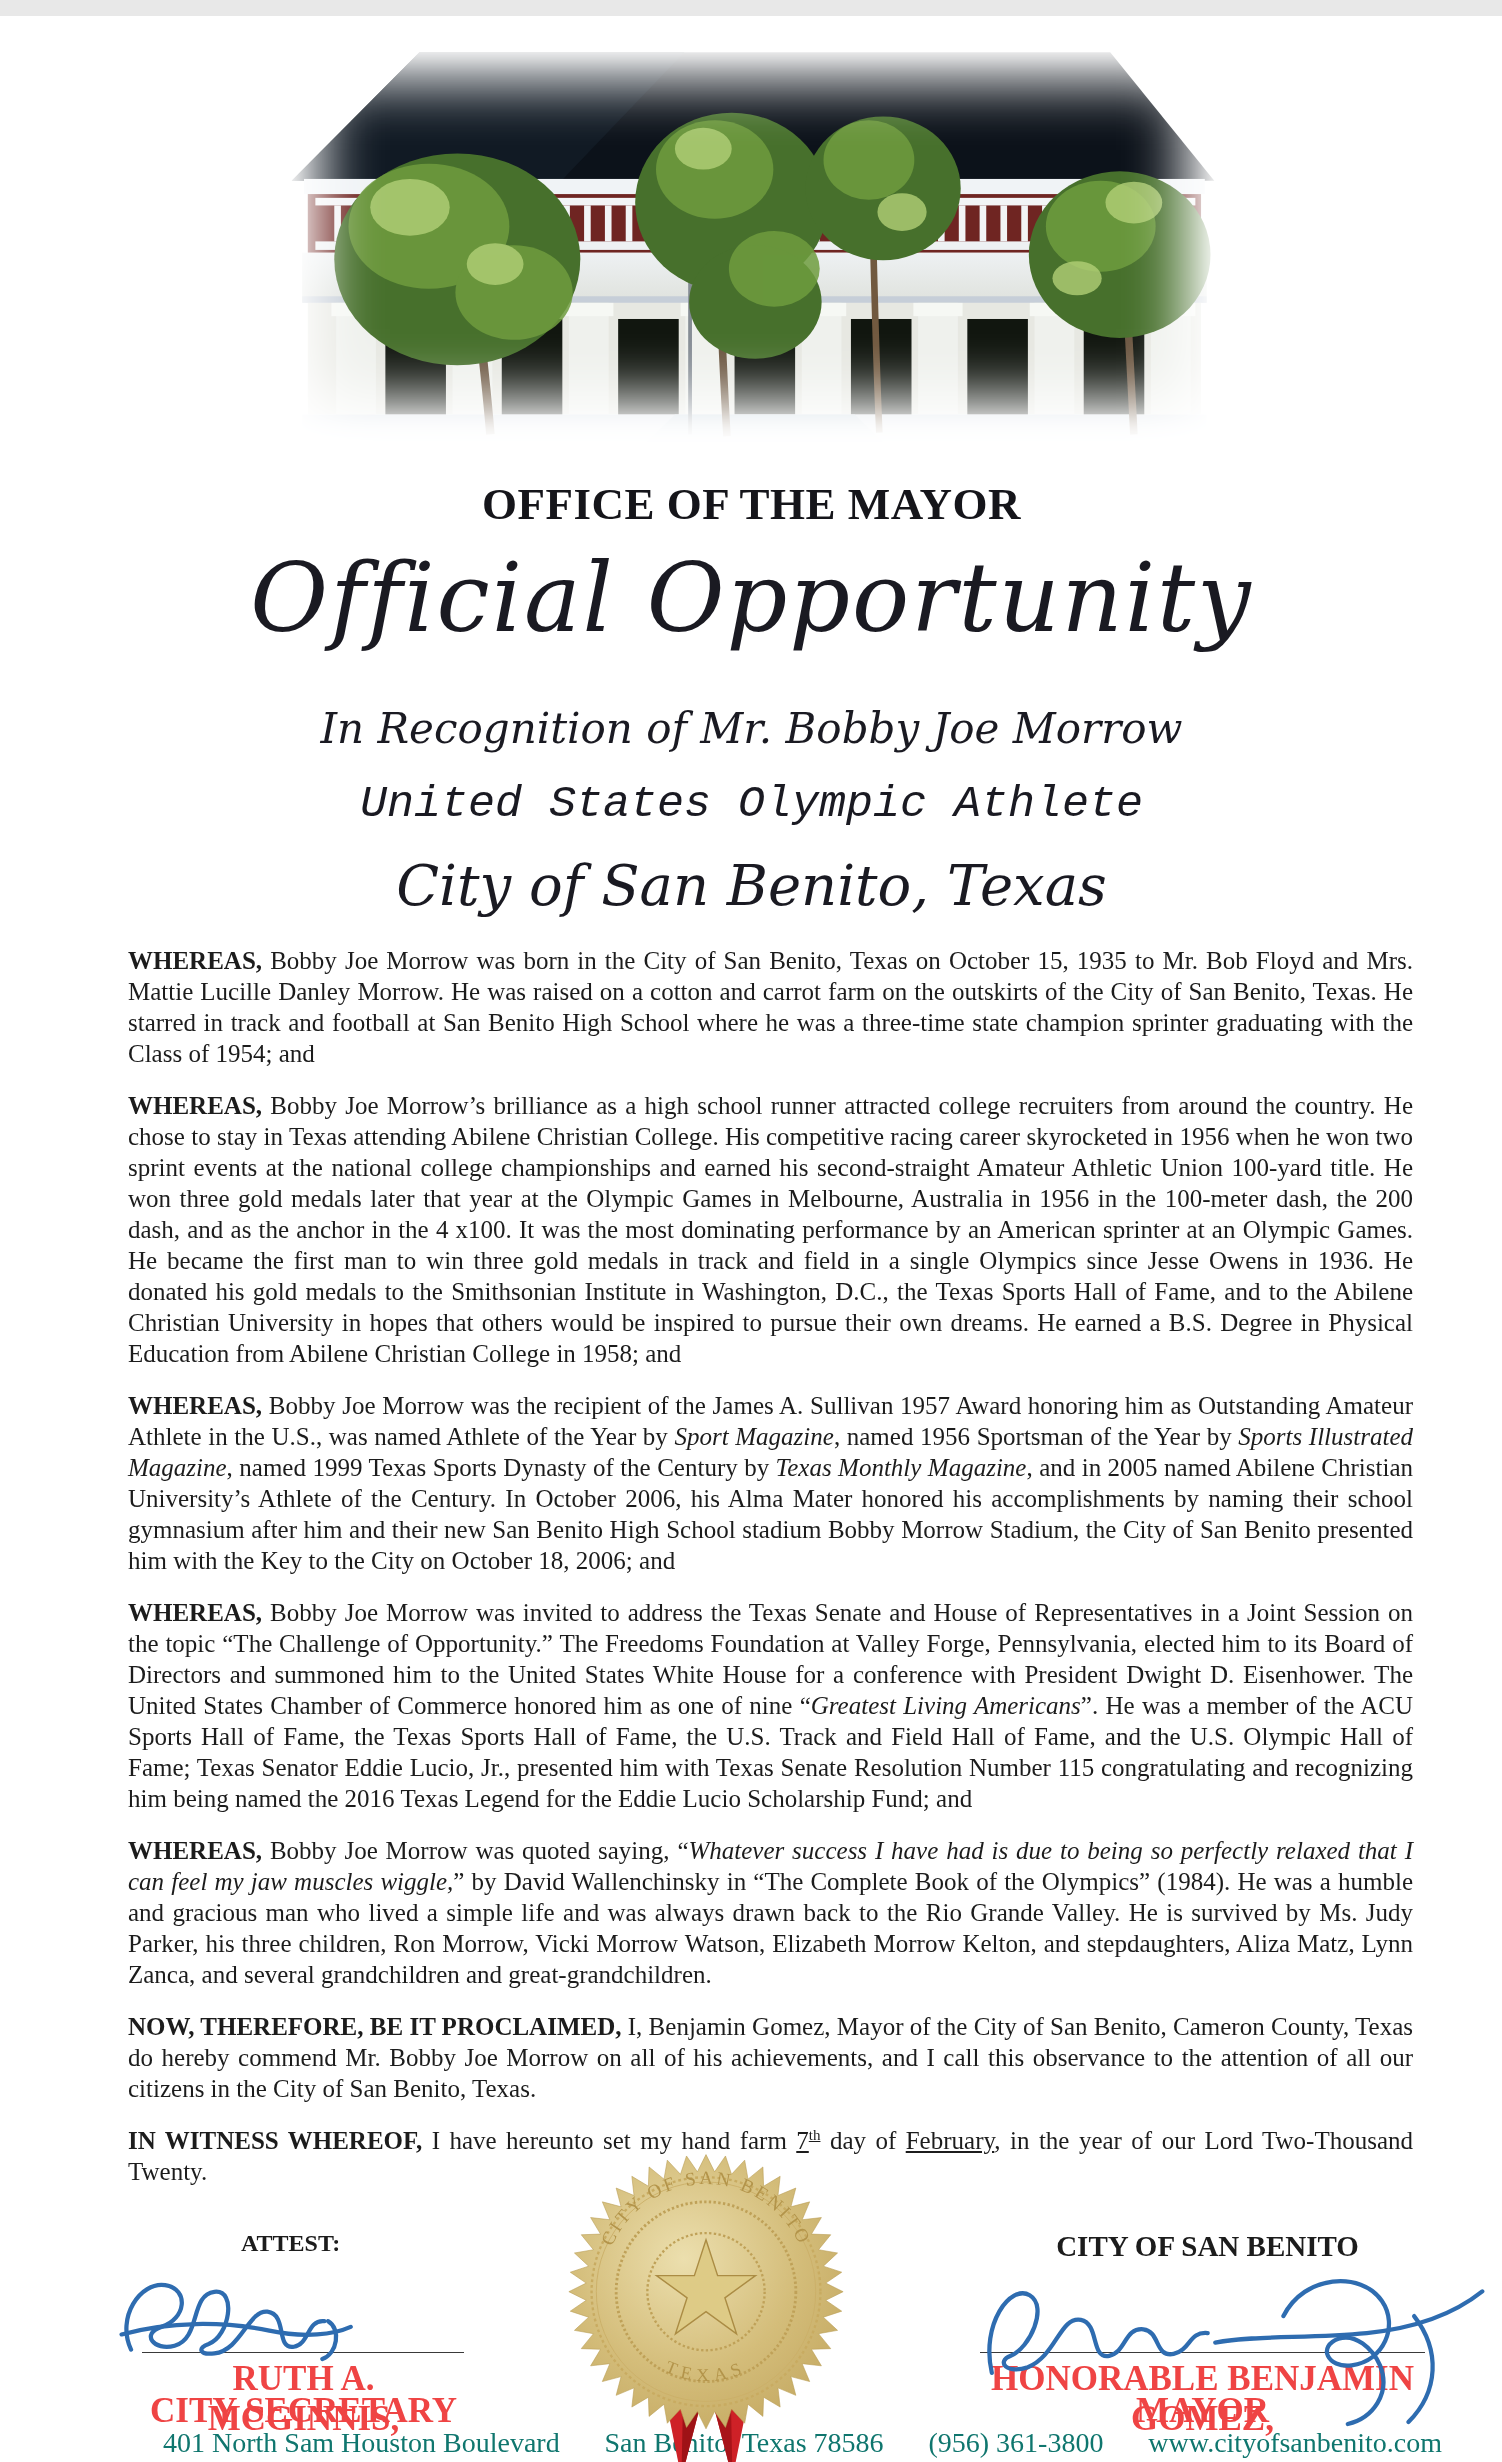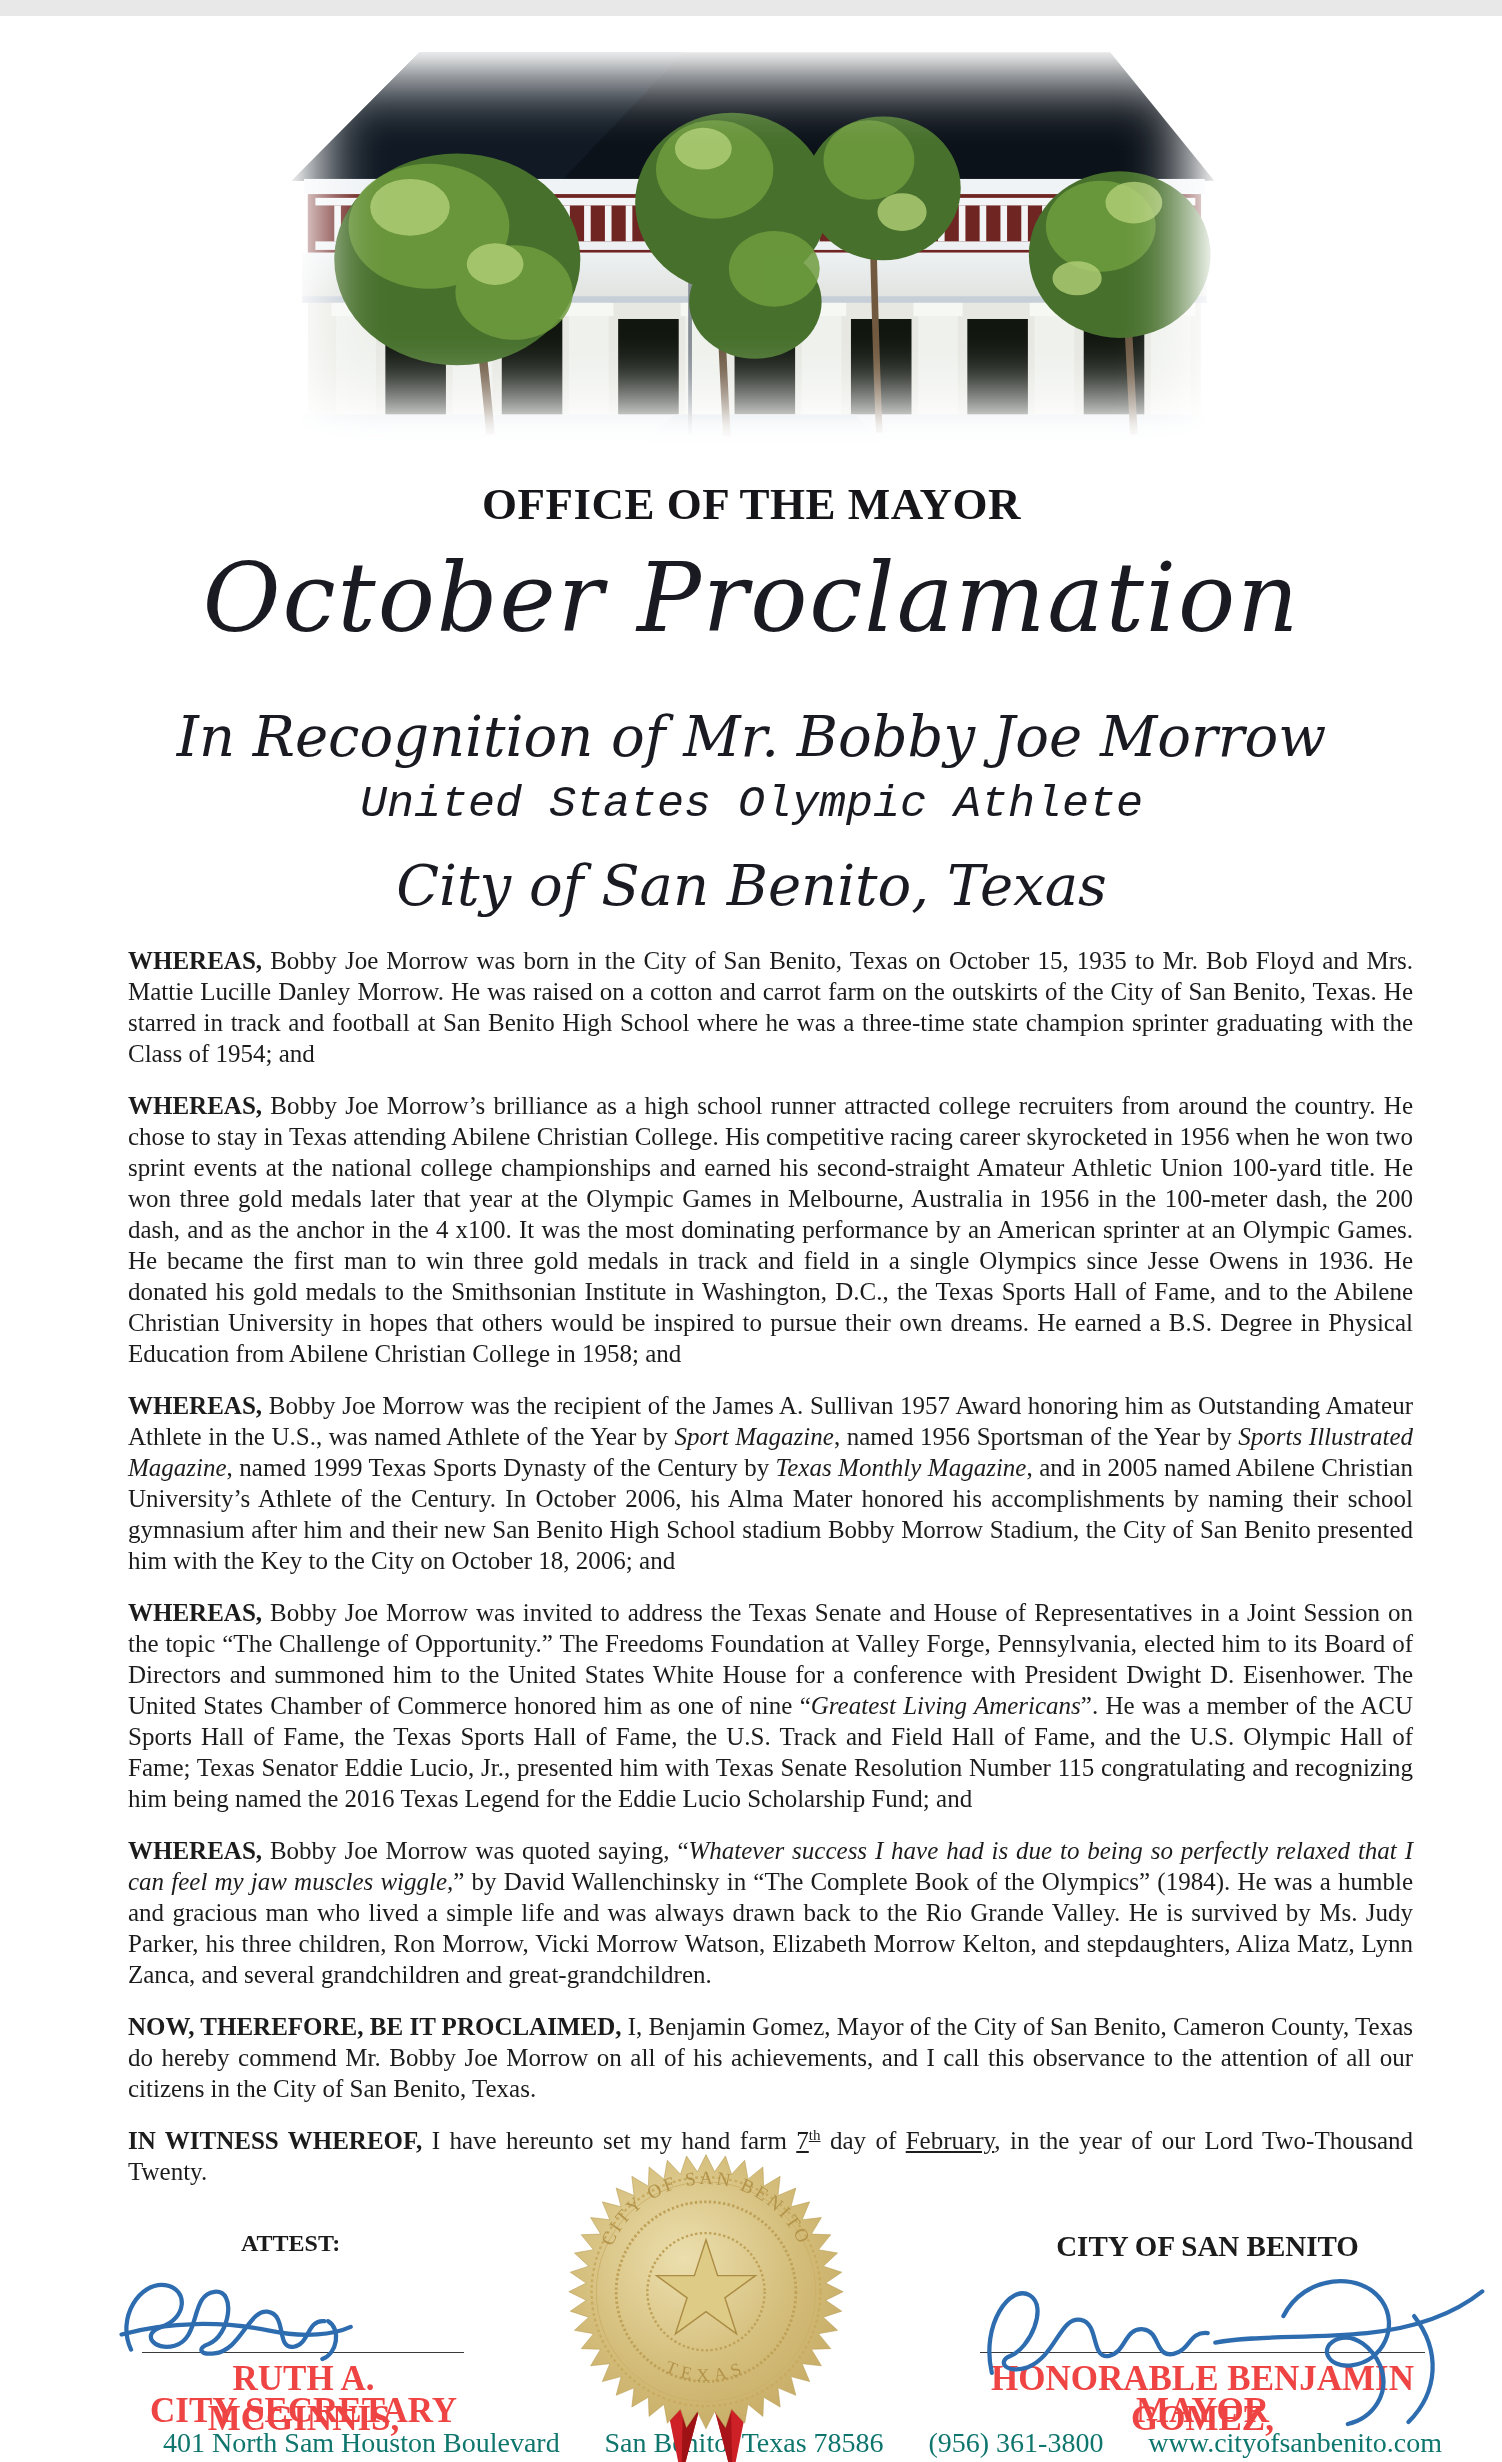--- a/index.html
+++ b/index.html
@@ -11,21 +11,21 @@
   
   .photo-wrap{position:absolute; left:277px; top:21px; width:952px; height:405px;}
   .photo-wrap svg{display:block;}
   .photo-fade{position:absolute; inset:0; pointer-events:none;
     box-shadow: inset 0 0 57px 44px #ffffff, inset 0 0 23px 13.3px rgba(255,255,255,.85);}
   
   .center-line{position:absolute; left:0; right:0; text-align:center;}
   .office-title{top:462px; font-size:45px; font-weight:bold; letter-spacing:0.5px; color:#15151a;}
   .script{font-family:"DejaVu Serif", serif; font-style:italic; color:#1a1a22;}
   .proclamation-title{top:527px; font-size:95px; letter-spacing:1.9px;}
-  .sub1{top:688px; font-size:56px;}
+  .sub1{top:688px; font-size:42px;}
   .sub2{top:763px; font-size:45px;font-family:Liberation Mono, monospace;}
   .sub3{top:837px; font-size:56px;}
   
   .proclamation-body{
     position:absolute; left:128px; top:929px; width:1285px;
     font-size:25px; line-height:31px; text-align:justify;
   }
   .proclamation-body p{margin:0 0 21px 0;}
   .proclamation-body .b{font-weight:bold;}
   .proclamation-body .i{font-style:italic;}
@@ -189,21 +189,21 @@
           <ellipse cx="660" cy="185" rx="26" ry="20"></ellipse>
           <ellipse cx="905" cy="175" rx="30" ry="22"></ellipse>
           <ellipse cx="845" cy="255" rx="26" ry="18"></ellipse>
         </g>
       </g>
     </svg>
     <div class="photo-fade"></div>
   </div>
 
   <div class="center-line office-title">OFFICE OF THE MAYOR</div>
-  <div class="center-line script proclamation-title">October Proclamation</div>
+  <div class="center-line script proclamation-title">Official Opportunity</div>
   <div class="center-line script sub1">In Recognition of Mr. Bobby Joe Morrow</div>
   <div class="center-line script sub2">United States Olympic Athlete</div>
   <div class="center-line script sub3">City of San Benito, Texas</div>
 
   <div class="proclamation-body">
       <p><span class="b ">WHEREAS,</span><span class=""> Bobby Joe Morrow was born in the City of San Benito, Texas on October 15, 1935 to Mr. Bob Floyd and Mrs. Mattie Lucille Danley Morrow. He was raised on a cotton and carrot farm on the outskirts of the City of San Benito, Texas. He starred in track and football at San Benito High School where he was a three-time state champion sprinter graduating with the Class of 1954; and</span></p>
       <p><span class="b ">WHEREAS,</span><span class=""> Bobby Joe Morrow’s brilliance as a high school runner attracted college recruiters from around the country. He chose to stay in Texas attending Abilene Christian College. His competitive racing career skyrocketed in 1956 when he won two sprint events at the national college championships and earned his second-straight Amateur Athletic Union 100-yard title. He won three gold medals later that year at the Olympic Games in Melbourne, Australia in 1956 in the 100-meter dash, the 200 dash, and as the anchor in the 4 x100. It was the most dominating performance by an American sprinter at an Olympic Games.  He became the first man to win three gold medals in track and field in a single Olympics since Jesse Owens in 1936.  He donated his gold medals to the Smithsonian Institute in Washington, D.C., the Texas Sports Hall of Fame, and to the Abilene Christian University in hopes that others would be inspired to pursue their own dreams. He earned a B.S. Degree in Physical Education from Abilene Christian College in 1958; and</span></p>
       <p><span class="b ">WHEREAS,</span><span class=""> Bobby Joe Morrow was the recipient of the James A. Sullivan 1957 Award honoring him as Outstanding Amateur Athlete in the U.S., was named Athlete of the Year by </span><span class="i ">Sport Magazine</span><span class="">, named 1956 Sportsman of the Year by </span><span class="i ">Sports Illustrated Magazine</span><span class="">, named 1999 Texas Sports Dynasty of the Century by </span><span class="i ">Texas Monthly Magazine</span><span class="">, and in 2005 named Abilene Christian University’s Athlete of the Century. In October 2006, his Alma Mater honored his accomplishments by naming their school gymnasium after him and their new San Benito High School stadium Bobby Morrow Stadium, the City of San Benito presented him with the Key to the City on October 18, 2006; and</span></p>
       <p><span class="b ">WHEREAS,</span><span class=""> Bobby Joe Morrow was invited to address the Texas Senate and House of Representatives in a Joint Session on the topic “The Challenge of Opportunity.” The Freedoms Foundation at Valley Forge, Pennsylvania, elected him to its Board of Directors and summoned him to the United States White House for a conference with President Dwight D. Eisenhower. The United States Chamber of Commerce honored him as one of nine “</span><span class="i ">Greatest Living Americans</span><span class="">”.  He was a member of the ACU Sports Hall of Fame, the Texas Sports Hall of Fame, the U.S. Track and Field Hall of Fame, and the U.S. Olympic Hall of Fame; Texas Senator Eddie Lucio, Jr., presented him with Texas Senate Resolution Number 115 congratulating and recognizing him being named the 2016 Texas Legend for the Eddie Lucio Scholarship Fund; and</span></p>
       <p><span class="b ">WHEREAS,</span><span class=""> Bobby Joe Morrow was quoted saying, “</span><span class="i ">Whatever success I have had is due to being so perfectly relaxed that I can feel my jaw muscles wiggle,</span><span class="">” by David Wallenchinsky in “The Complete Book of the Olympics” (1984).  He was a humble and gracious man who lived a simple life and was always drawn back to the Rio Grande Valley. He is survived by Ms. Judy Parker, his three children, Ron Morrow, Vicki Morrow Watson, Elizabeth Morrow Kelton, and stepdaughters, Aliza Matz, Lynn Zanca, and several grandchildren and great-grandchildren.</span></p>

